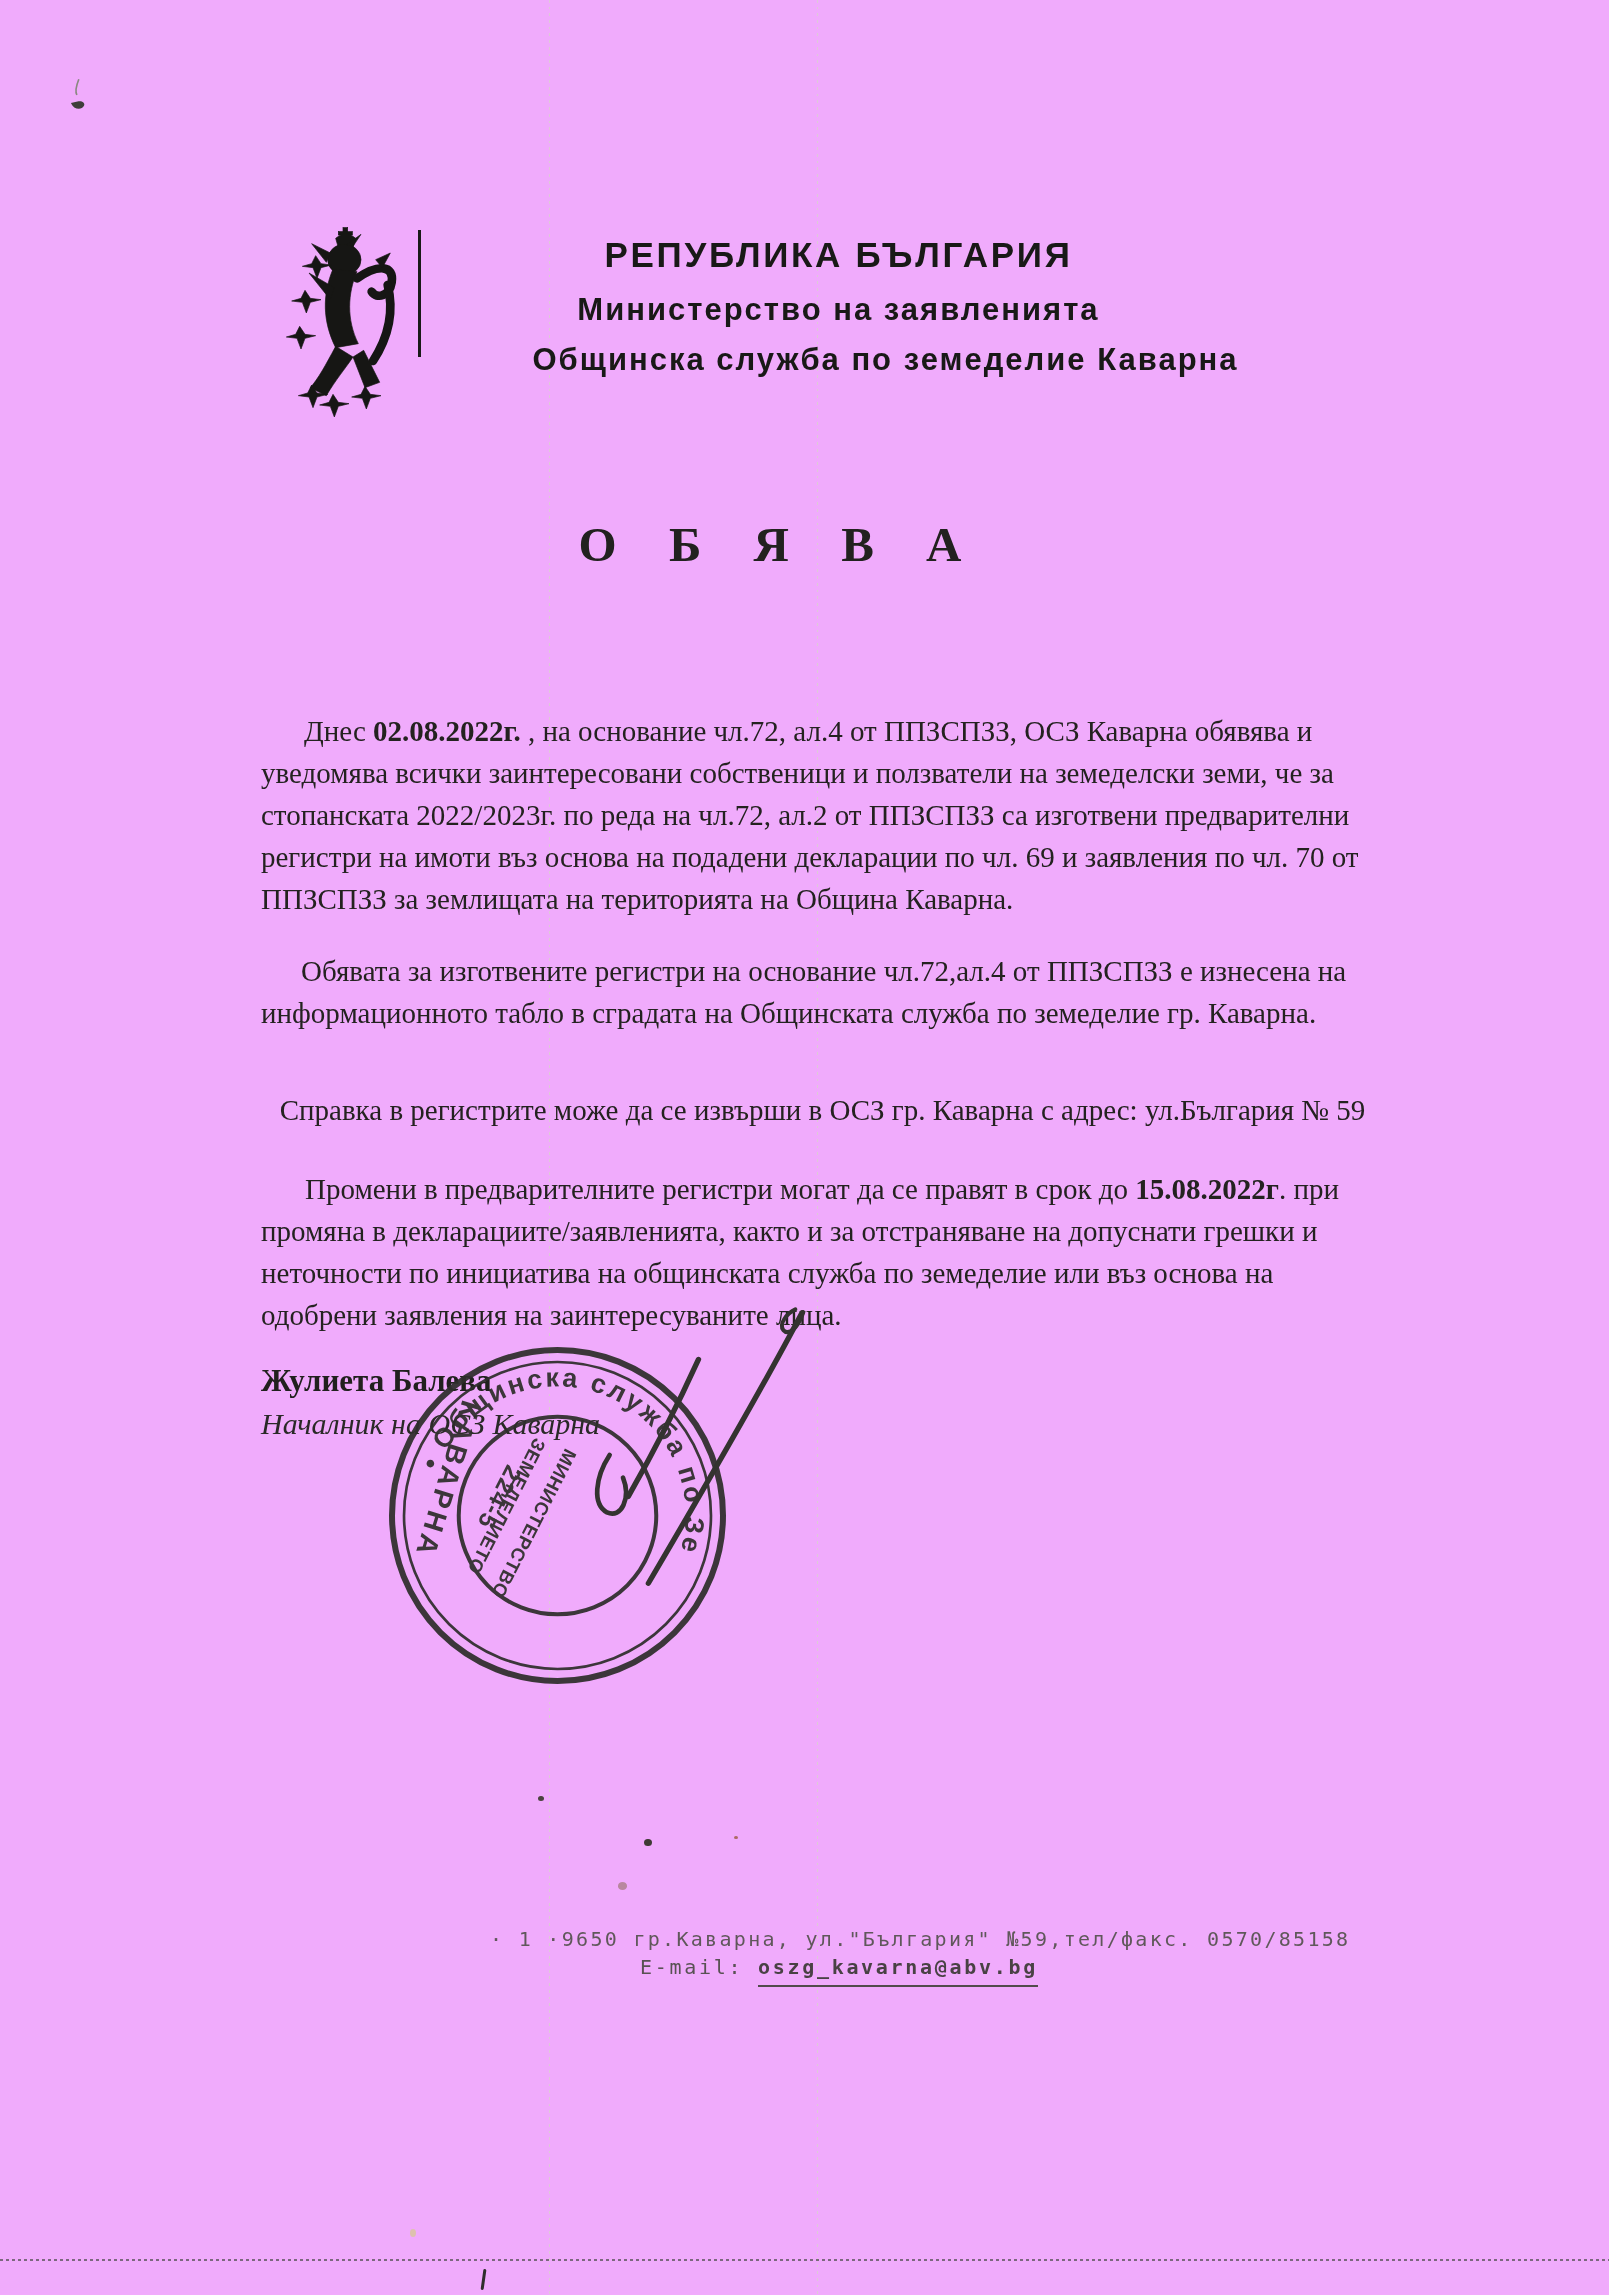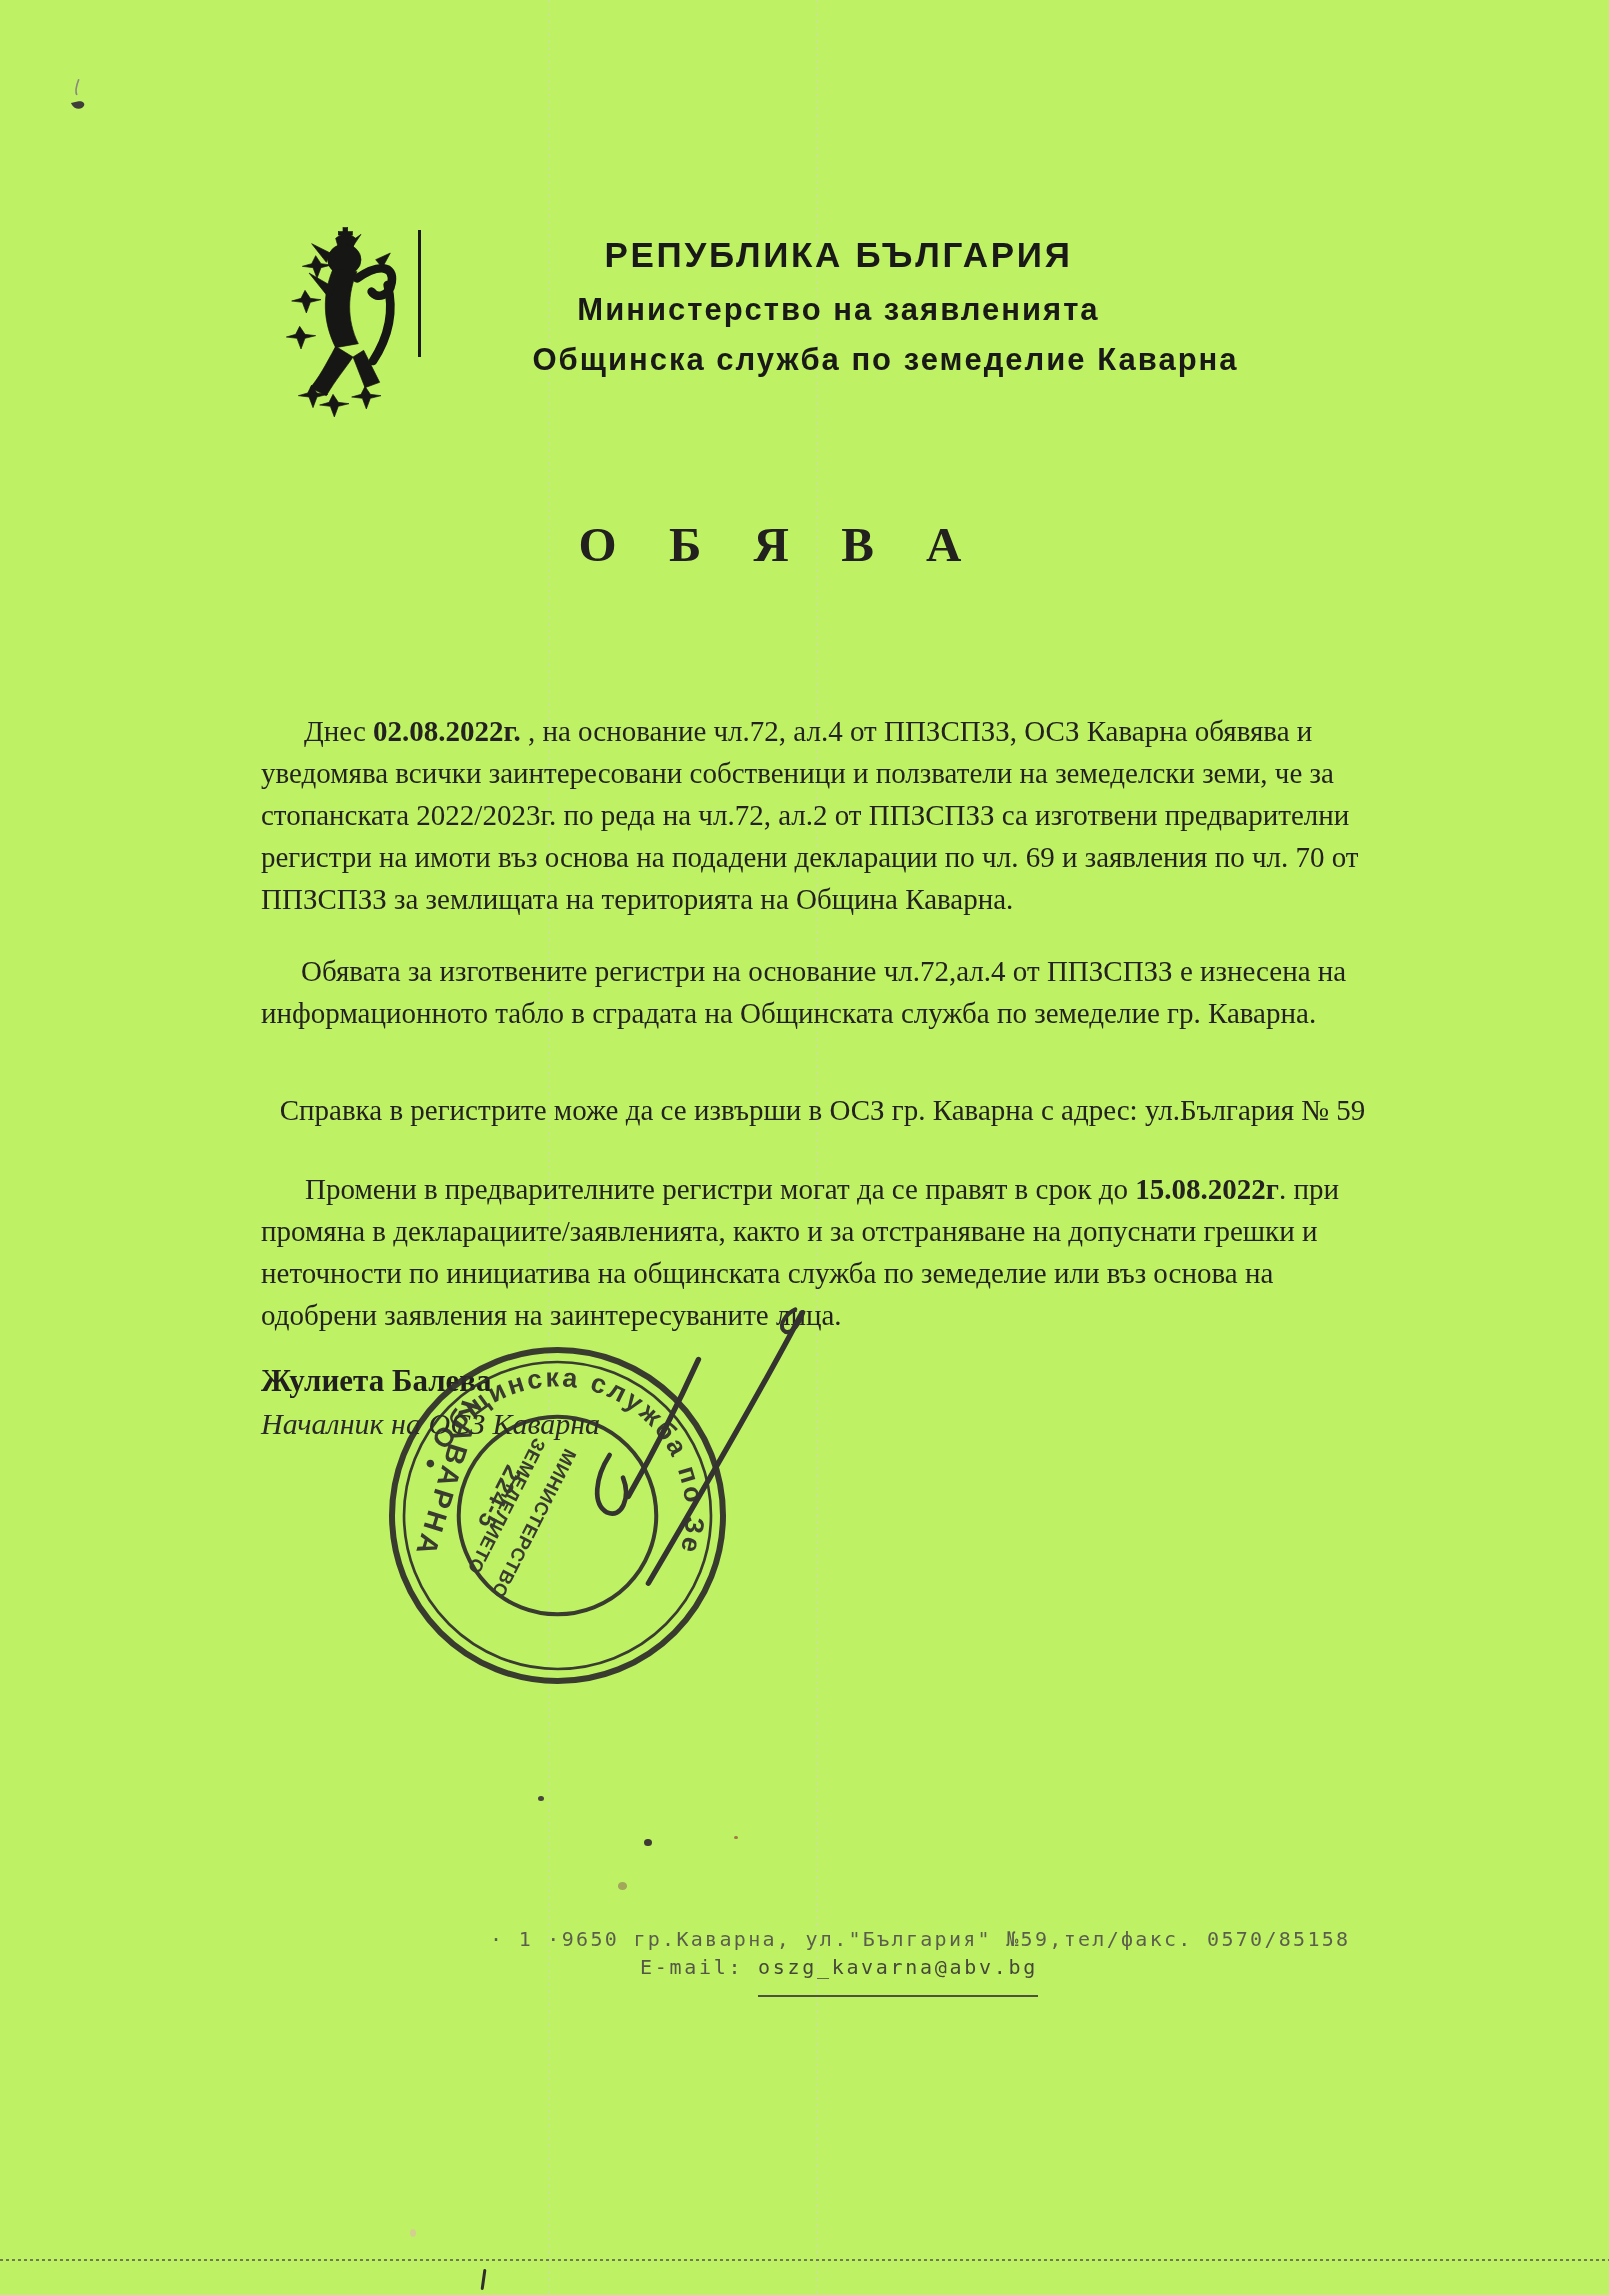--- a/index.html
+++ b/index.html
@@ -1,18 +1,18 @@
 <!DOCTYPE html>
 <html style="font-size:10.7px"><head>
 <meta charset="utf-8">
 <style>
   html,body{margin:0;padding:0;background:#e8e6e1;}
   .page{
     position:relative; width:1610px; height:2295px;
-    background:#bef264;
+    background:#f0abfc;
     font-family:"Liberation Serif", serif;
     color:#1f1e1c; overflow:hidden;
   }
   
   .fold{position:absolute;top:0;bottom:0;width:1.3px;
     background-image:repeating-linear-gradient(to bottom,#d8d4ca 0 2.7px,transparent 2.7px 6.7px);
     opacity:.75;}
   
   .hdr{position:absolute;left:414px;top:235px;width:849px;text-align:center;
     font-family:"Liberation Sans", sans-serif;font-weight:700;color:#191917;}
@@ -35,21 +35,21 @@
   
   .sig-name{position:absolute;left:261px;top:1363px;font-size:31px;font-weight:700;color:#21201e;}
   .sig-role{position:absolute;left:261px;top:1407px;font-size:30px;font-style:italic;color:#2a2927;}
   .stamp{position:absolute;left:384px;top:1342px;opacity:.93;}
   .autograph{position:absolute;left:568px;top:1296px;}
   
   .foot1{position:absolute;left:490px;top:1927px;font-family:"DejaVu Sans Mono", monospace;
     font-size:20px;letter-spacing:2.3px;color:#514f4a;opacity:.9;white-space:nowrap;}
   .foot2{position:absolute;left:640px;top:1955px;font-family:"DejaVu Sans Mono", monospace;
     font-size:20px;letter-spacing:2.7px;color:#4c4a45;opacity:.92;white-space:nowrap;}
-  .foot2 .mail{font-weight:400;color:#3b3935;border-bottom:2.7px solid #45433e;padding-bottom:16px;}
+  .foot2 .mail{font-weight:700;color:#3b3935;border-bottom:2.7px solid #45433e;padding-bottom:6px;}
   
   .speck{position:absolute;border-radius:50%;}
   .bottom-scanline{position:absolute;left:0;top:2259px;width:1610px;height:2px;
     background-image:repeating-linear-gradient(90deg,#4a4a48 0 3.3px,transparent 3.3px 6px);opacity:.7;}
   .bottom-mark{position:absolute;left:482px;top:2269px;width:3.3px;height:21.4px;background:#2f2e2c;border-radius:2px;transform:rotate(8deg);}
   .tl-mark{position:absolute;left:63px;top:75px;}
 </style>
 </head>
 <body>
 

